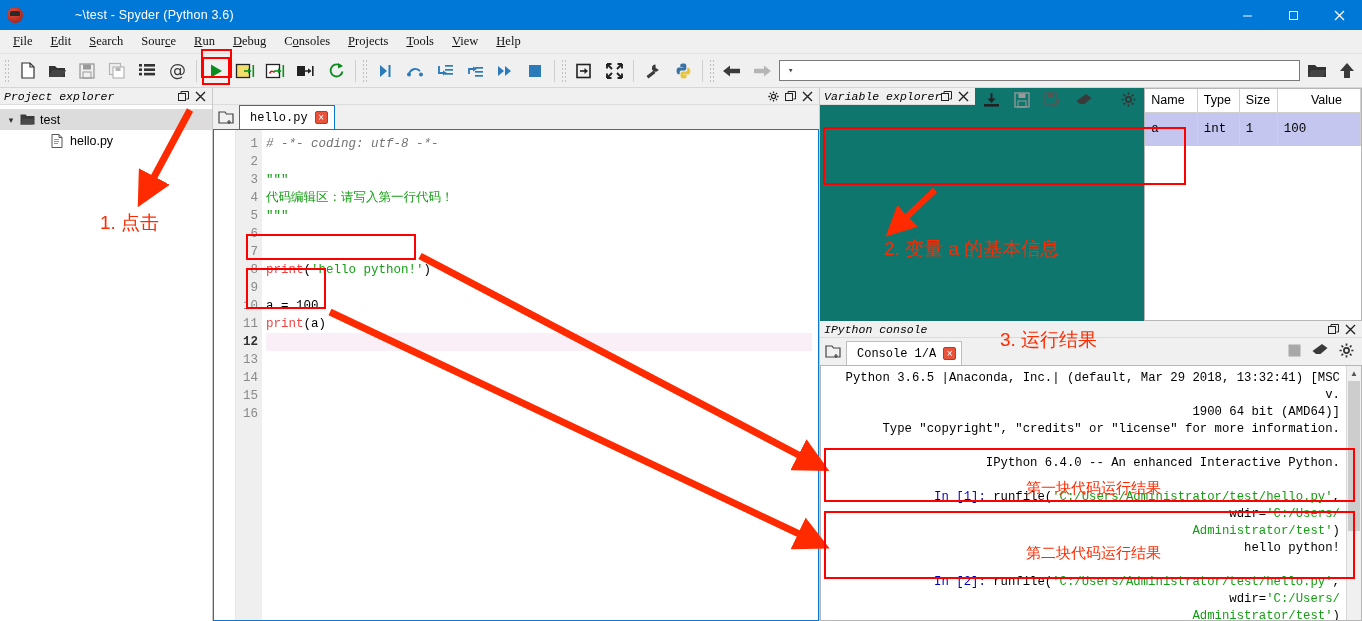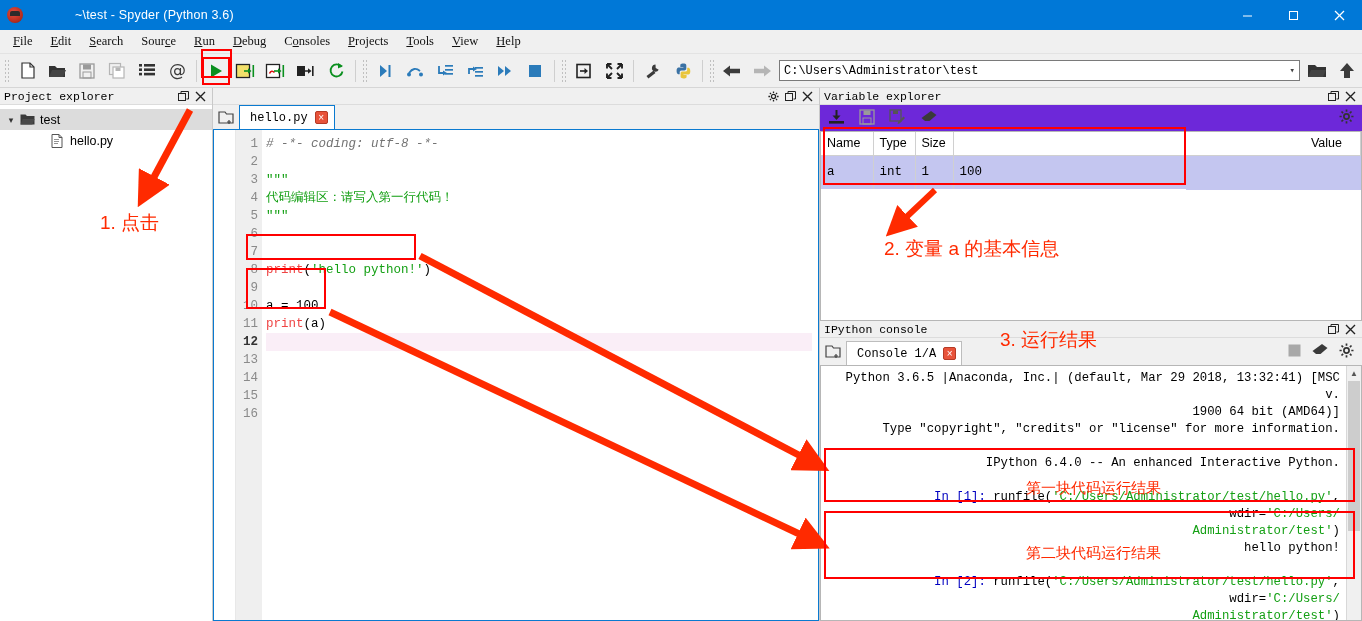--- a/index.html
+++ b/index.html
@@ -74,21 +74,21 @@
   .pathbox .caret { color: #444; font-size: 9px; padding-left: 4px; }
 
   
   .main { position: absolute; top: 88px; left: 0; right: 0; bottom: 0; display: flex; }
 
   .pane-head {
     height: 17px; background: #f0f0f0; display: flex; align-items: center;
     font-family: "Liberation Mono", monospace; font-size: 11.5px;
     border-bottom: 1px solid #dcdcdc; padding-left: 4px; color: #000;
   }
-  .pane-head .ph-title { white-space: nowrap; overflow: hidden; }
+  .pane-head .ph-title { white-space: nowrap; overflow: hidden; font-style: italic; }
   .pane-head .ph-btns { margin-left: auto; display: flex; align-items: center; gap: 6px; padding-right: 6px; }
   .ph-ico { width: 11px; height: 11px; display: block; }
 
   
   .projexp { width: 213px; display: flex; flex-direction: column; background: #fff;
              border-right: 1px solid #c9c9c9; flex: none; }
   .tree { flex: 1; padding-top: 4px; font-size: 12.5px; overflow: hidden; }
   .tree-row { display: flex; align-items: center; height: 21px; padding-left: 4px; }
   .tree-row.sel { background: #dcdcdc; }
   .chev { width: 14px; text-align: center; font-size: 9px; color: #333; }
@@ -131,21 +131,21 @@
   .c-com { color: #737373; font-style: italic; }
   .c-str { color: #14a014; }
   .c-fn  { color: #ef4444; }
   .c-num { color: #000; }
   .c-pun { color: #000; }
   .code-rightcol { width: 6px; background: #fff; flex: none; }
 
   
   .rightcol { width: 542px; display: flex; flex-direction: column; flex: none; background: #f0f0f0; }
 
-  .varexp { height: 233px; display: flex; flex-direction: column; flex: none; background: #6d28d9; }
+  .varexp { height: 233px; display: flex; flex-direction: row; flex: none; background: #0f766e; }
   .ve-toolbar { height: 26px; display: flex; align-items: center; padding: 0 8px; gap: 14px; }
   .ve-toolbar .spacer { margin-left: auto; }
   .ve-body { flex: 1; background: #fff; border: 1px solid #b6b6b6; margin: 0 0 0 0; position: relative; overflow: hidden; }
   .vtable { width: 100%; border-collapse: collapse; font-family: "Liberation Mono", monospace; font-size: 12.5px; }
   .vtable th {
     font-family: "Liberation Sans", sans-serif; font-weight: normal; font-size: 12.5px;
     background: #fff; border-right: 1px solid #d0d0d0; border-bottom: 1px solid #d0d0d0;
     height: 23px; padding: 0 6px;
   }
   .vtable th.c-name { width: 52px; text-align: left; }
@@ -406,21 +406,20 @@
         <path d="M2 9 L9 3.5 v3.2 h10 v4.6 H9 v3.2 z" fill="#3b3b3b"></path>
       </svg>
     </div>
     <div class="tb-btn">
       <svg width="22" height="18" viewBox="0 0 22 18">
         <path d="M20 9 L13 3.5 v3.2 H3 v4.6 h10 v3.2 z" fill="#b5b5b5"></path>
       </svg>
     </div>
 
     <div class="pathbox">
-      <span class="ptxt">C:\Users\Administrator\test</span>
       <span class="caret">▾</span>
     </div>
     <div class="tb-btn">
       <svg width="22" height="19" viewBox="0 0 22 19">
           <path d="M2 4h7l2 2h9v10H2z" fill="#333"></path>
           <path d="M2 16l3-7h15l-3 7z" fill="#444"></path>
         </svg>
     </div>
     <div class="tb-btn">
       <svg width="22" height="19" viewBox="0 0 22 19">

